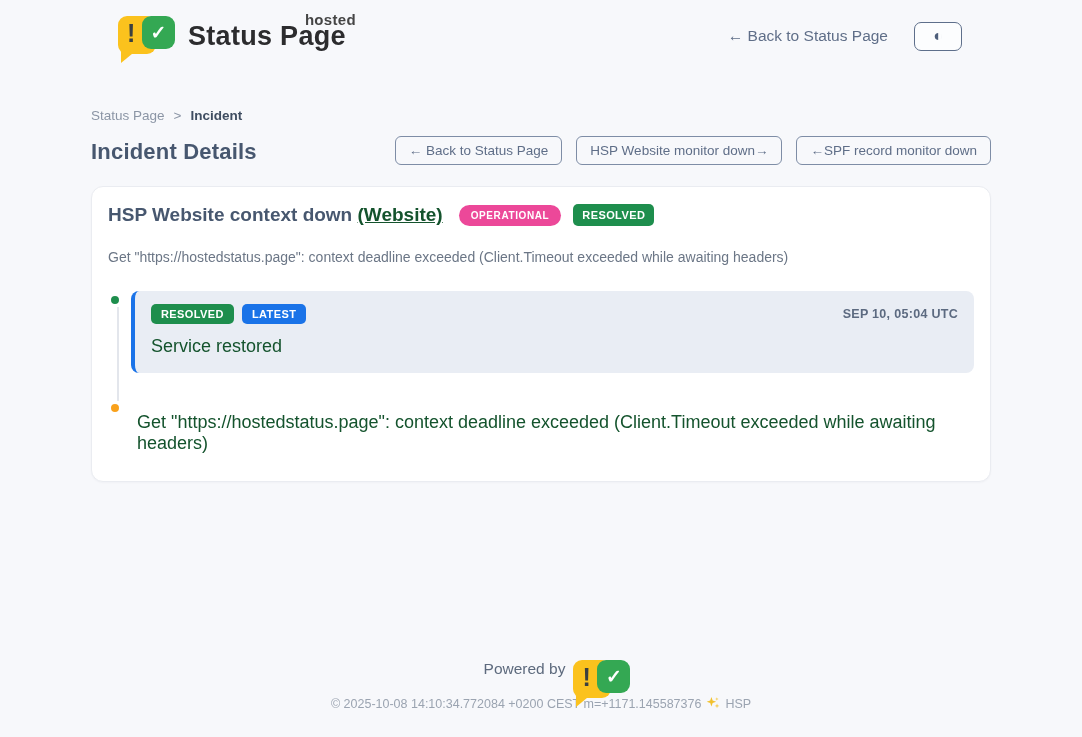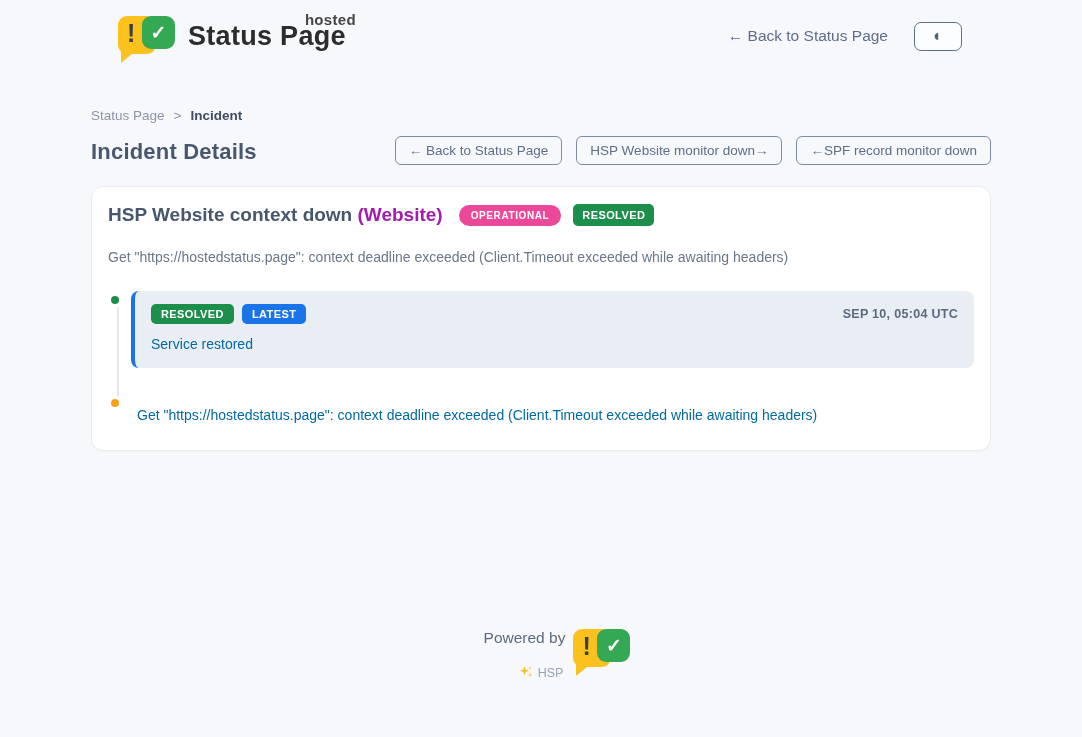--- a/index.html
+++ b/index.html
@@ -40,21 +40,21 @@
   .title-row { display:flex; justify-content:space-between; align-items:flex-end; margin-top:13px;gap:26px; }
   h1 { font-size:22px; color:#47576f; font-weight:700; margin:0; letter-spacing:0.2px; }
   .nav-buttons { display:flex; gap:14px; }
   .nav-btn { border:1px solid #7e8da6; background:transparent; color:#5f6e88; font-size:13.5px;
              padding:6px 13px; border-radius:6px; font-family:inherit; cursor:pointer; white-space:nowrap; }
 
   .card { margin-top:21px; background:#fff; border:1px solid #eaecf1; border-radius:12px;
           padding:17px 16px 27px; box-shadow:0 1px 2px rgba(20,30,50,0.03); }
   .card-title-row { display:flex; align-items:center; }
   h2 { margin:0; font-size:19px; font-weight:700; color:#47576f; }
-  h2 .component { color:#a21caf; font-weight:600; }
+  h2 .component { color:#14532d; font-weight:600;text-decoration:underline; }
   .pill { color:#fff; font-size:10px; font-weight:700; letter-spacing:0.6px; padding:5px 12px;
           border-radius:999px; margin-left:16px; }
   .badge-sq-hdr { color:#fff; font-size:11px; font-weight:700; letter-spacing:0.4px; padding:5px 9px;
                   border-radius:5px; margin-left:12px; }
   .meta { margin-top:10px; font-size:13.5px; color:#6b7686; }
   .meta .meta-component { color:#4a5568; font-weight:700; }
   .description { margin-top:23px; font-size:14px; color:#6b7686; }
 
   
   .timeline { position:relative; margin-top:26px; }
@@ -63,21 +63,21 @@
   .t-item + .t-item { margin-top:26px; }
   .t-dot { width:14px; height:14px; border-radius:50%; border:3px solid #fff; margin-top:2px;
            flex:none; position:relative; z-index:1; }
   .t-entry { flex:1; min-width:0; }
   .t-entry.highlight { background:#e9edf4; border-left:4px solid #1a73e8; border-radius:8px; padding:13px 16px 16px; }
   .t-entry.plain { padding:1px 0 0 6px; }
   .t-entry-head { display:flex; justify-content:space-between; align-items:center; }
   .t-badges { display:flex; gap:8px; }
   .t-badge { color:#fff; font-size:11px; font-weight:700; letter-spacing:0.4px; padding:4px 10px; border-radius:5px; }
   .t-time { font-size:12.5px; color:#5c6a80; font-weight:600; letter-spacing:0.3px; }
-  .t-msg { margin-top:12px; font-size:14px; color:#0369a1; }
+  .t-msg { margin-top:12px; font-size:18px; color:#14532d; }
 
   
   footer { text-align:left; }
   .powered { margin-top:176px; display:flex; justify-content:center; align-items:center; gap:8px;
              font-size:15.5px; color:#5d6a7d; }
   .logo-scale { display:inline-block; width:25px; height:22px; position:relative; top:2px; }
   .logo-scale .logo-mark { transform:scale(0.40); transform-origin:top left; }
   .copyright { margin-top:15px; font-size:12.5px; color:#9ba4b1; display:flex; justify-content:center;
                align-items:center; gap:5px; }
   .sparkles { display:inline-block; position:relative; top:1px; }
@@ -168,20 +168,21 @@
     <span class="logo-scale">
       <span class="logo-mark">
         <span class="logo-yellow"></span>
         <span class="logo-tail"></span>
         <span class="logo-excl">!</span>
         <span class="logo-green">✓</span>
       </span>
     </span>
   </div>
   <div class="copyright">
+    <span>© 2025-10-08 14:10:34.772084 +0200 CEST m=+1171.145587376</span>
     <span class="sparkles">
       <svg width="14" height="14" viewBox="0 0 16 16" aria-hidden="true">
         <path d="M6.2 1.2 L7.6 5.2 L11.6 6.6 L7.6 8.0 L6.2 12.0 L4.8 8.0 L0.8 6.6 L4.8 5.2 Z" fill="#f2c12e"></path>
         <path d="M12.6 8.6 L13.3 10.6 L15.3 11.3 L13.3 12.0 L12.6 14.0 L11.9 12.0 L9.9 11.3 L11.9 10.6 Z" fill="#f6cd52"></path>
         <path d="M12.4 1.4 L12.9 2.9 L14.4 3.4 L12.9 3.9 L12.4 5.4 L11.9 3.9 L10.4 3.4 L11.9 2.9 Z" fill="#f6cd52"></path>
       </svg>
     </span>
     <span>HSP</span>
   </div>
 </footer>

